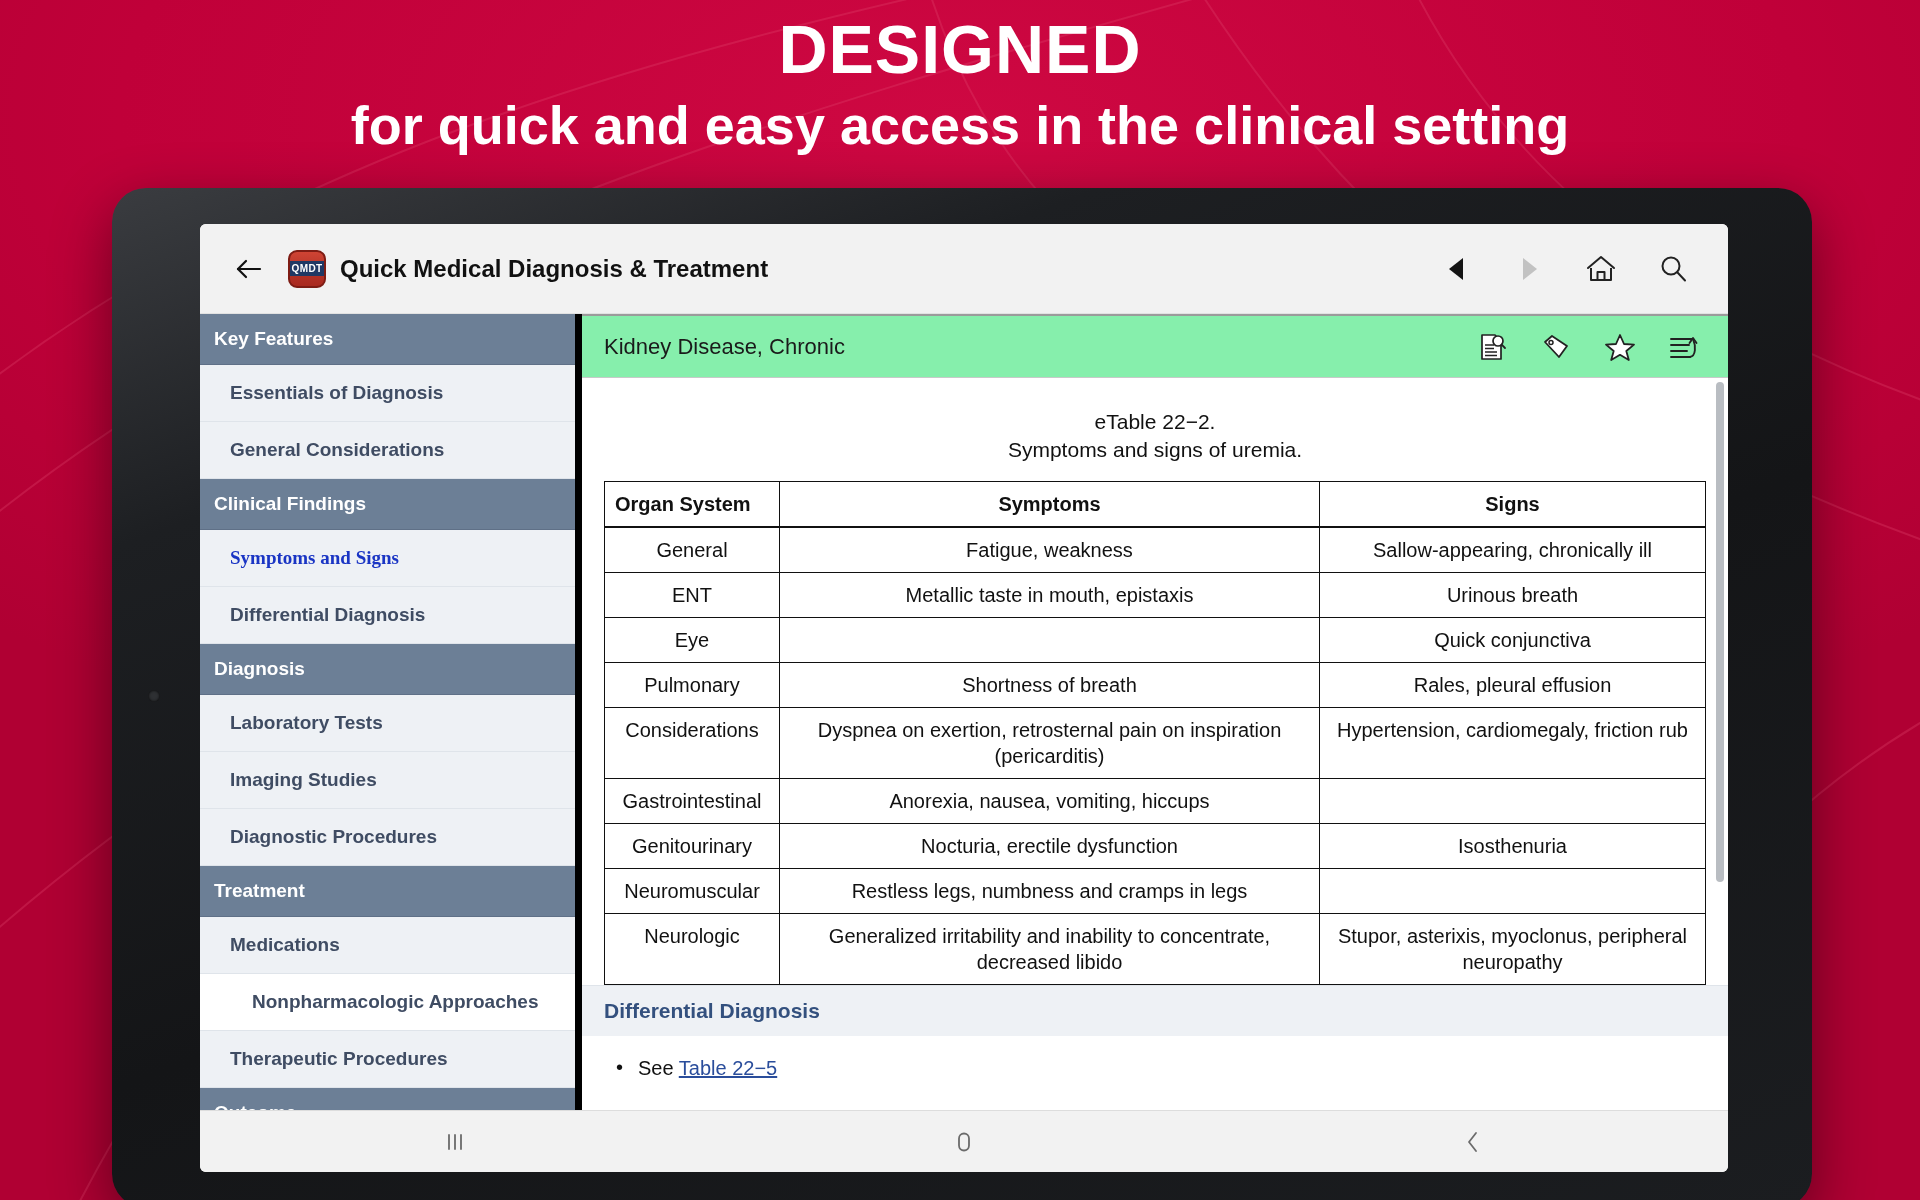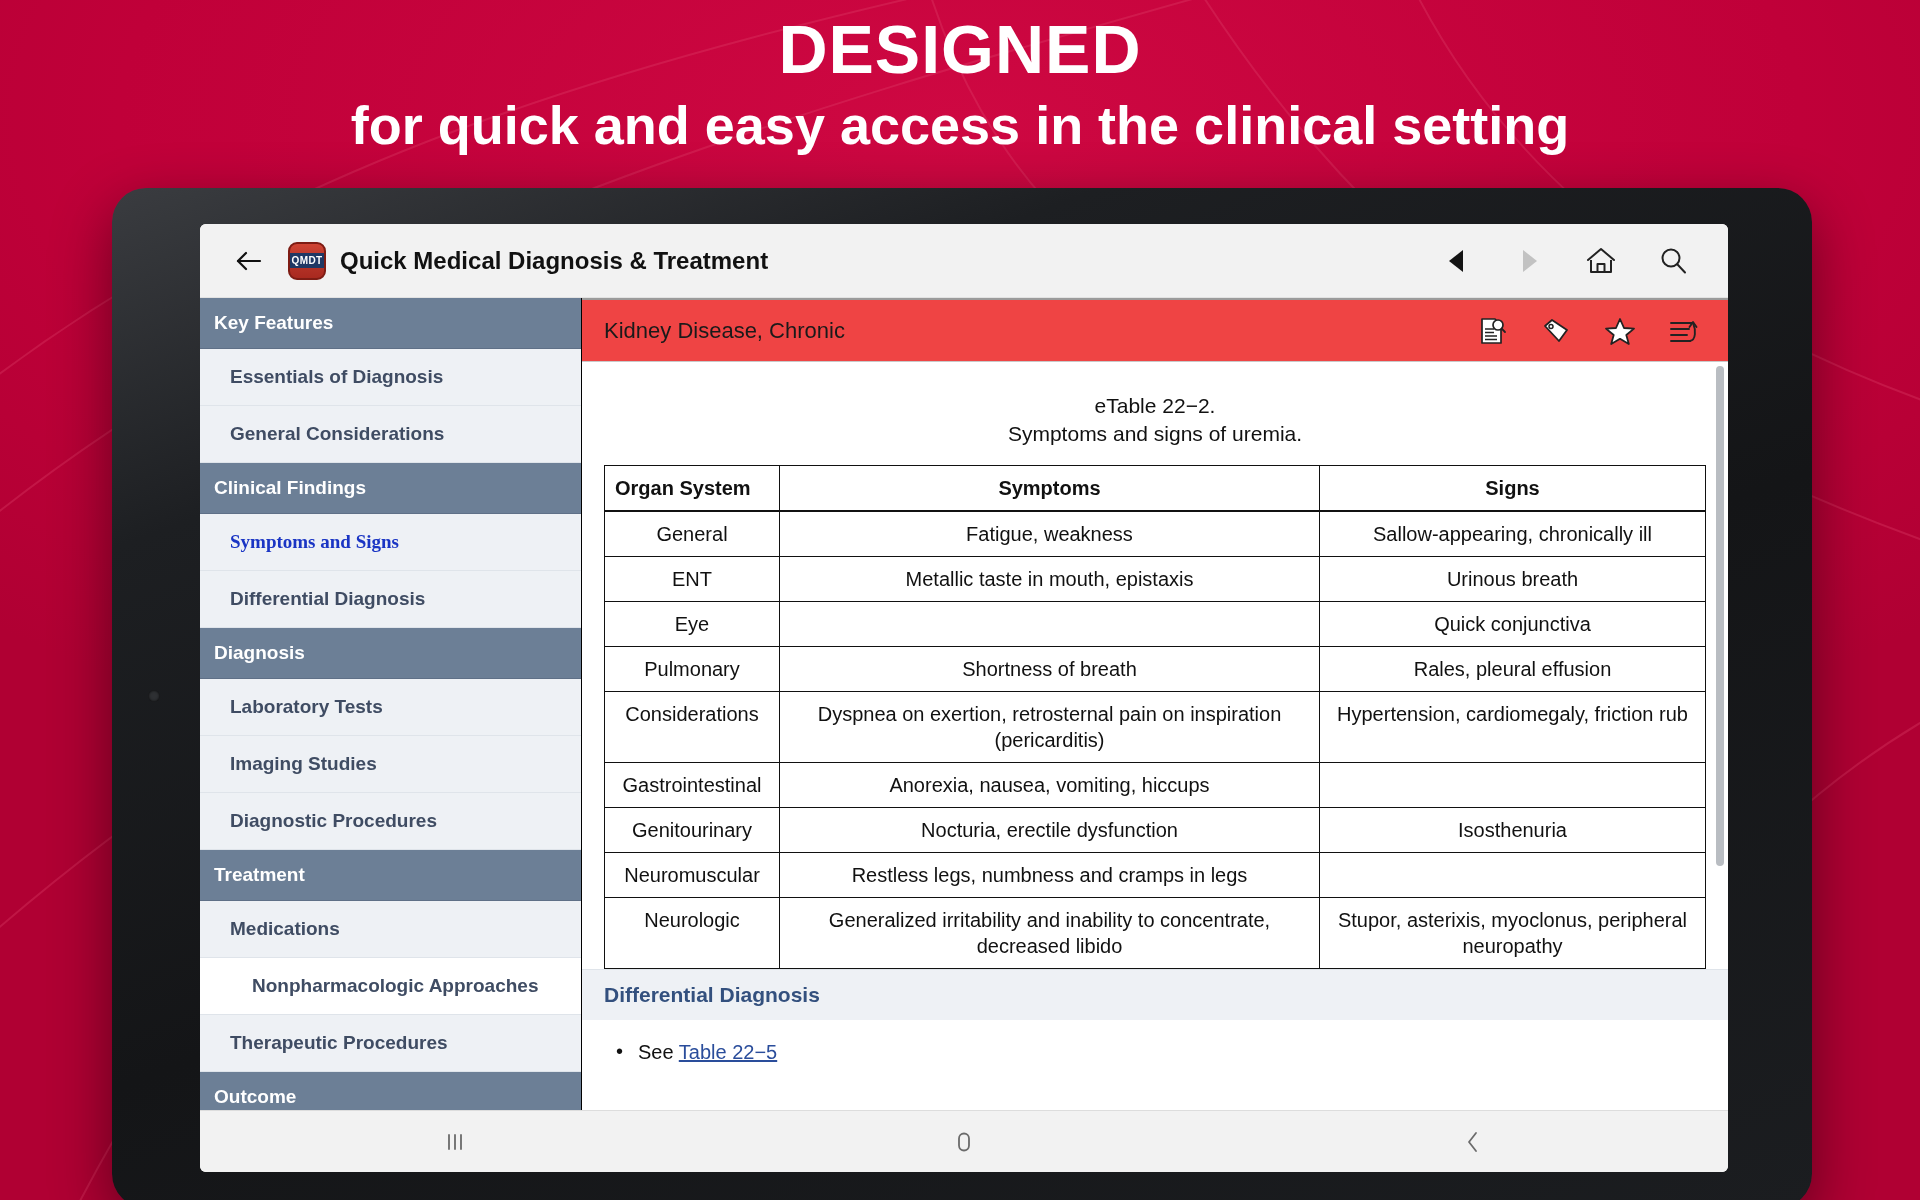--- a/index.html
+++ b/index.html
@@ -67,21 +67,21 @@
     position: absolute;
     left: 36px; top: 502px;
     width: 12px; height: 12px;
     border-radius: 50%;
     background: #2e3033;
     box-shadow: inset 0 0 3px #000;
   }
 
   
   #app-bar {
-    height: 74px;
+    height: 90px;
     background: #f2f2f2;
     display: flex;
     align-items: center;
     padding: 0 22px 0 26px;
     flex: 0 0 auto;
     border-bottom: 1px solid #e2e2e2;
   }
   .appbar-back {
     width: 46px; height: 46px;
     display: flex; align-items: center; justify-content: center;
@@ -128,21 +128,21 @@
   }
 
   
   #content-split { display: flex; flex: 1 1 auto; min-height: 0; }
 
   
   #sidebar {
     width: 382px;
     flex: 0 0 382px;
     background: #eef1f5;
-    border-right: 1px solid #000000;
+    border-right: 7px solid #000000;
     overflow: hidden;
   }
   .side-group {
     background: #6c7f96;
     color: #ffffff;
     font-size: 19px;
     font-weight: bold;
     padding: 14px 0 14px 14px;
     border-bottom: 1px solid #5f7087;
   }
@@ -166,21 +166,21 @@
   #main-pane {
     flex: 1 1 auto;
     min-width: 0;
     display: flex;
     flex-direction: column;
     background: #ffffff;
   }
   #doc-header {
     height: 64px;
     flex: 0 0 auto;
-    background: #ef4444;
+    background: #86efac;
     border-top: 2px solid #9b9b9b;
     border-bottom: 1px solid #c9c9c9;
     display: flex;
     align-items: center;
     padding: 0 26px 0 22px;
   }
   #doc-title {
     font-size: 22px;
     color: #1a1a1a;
   }

